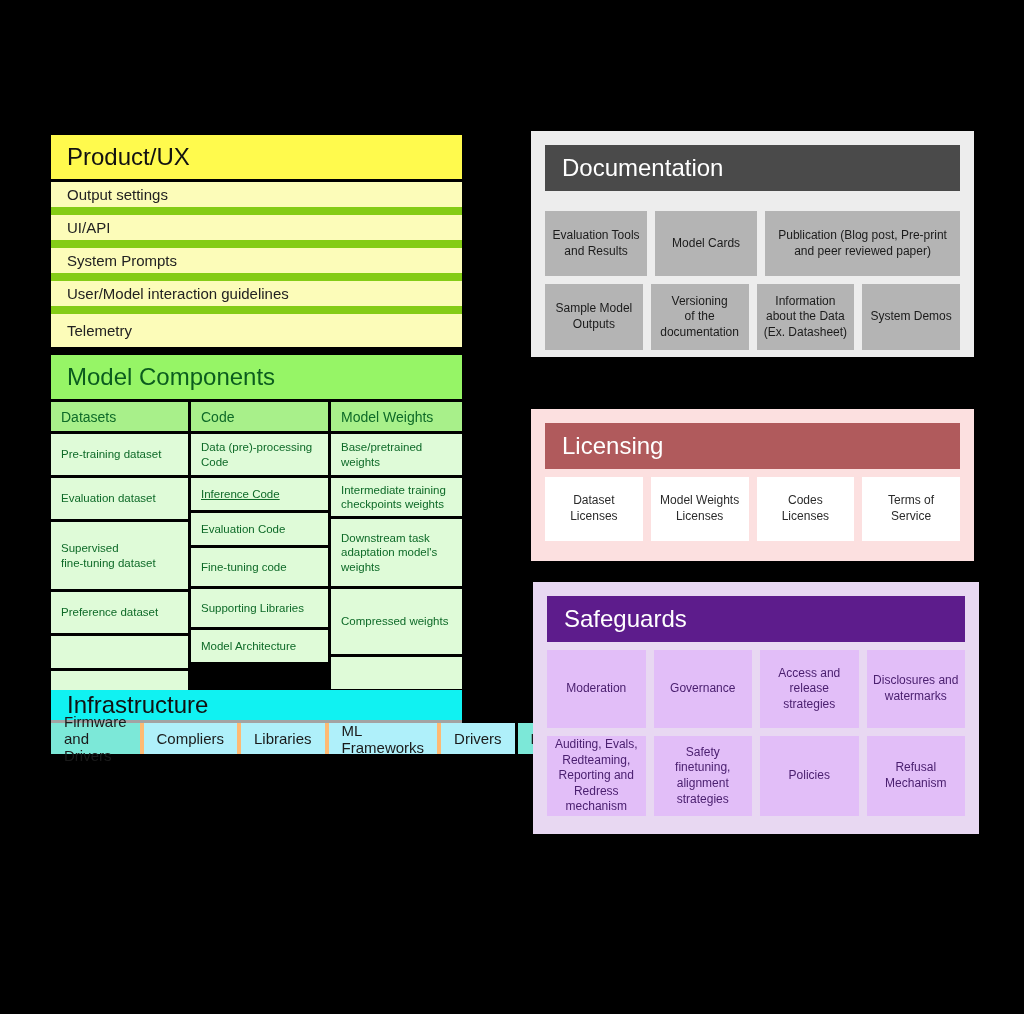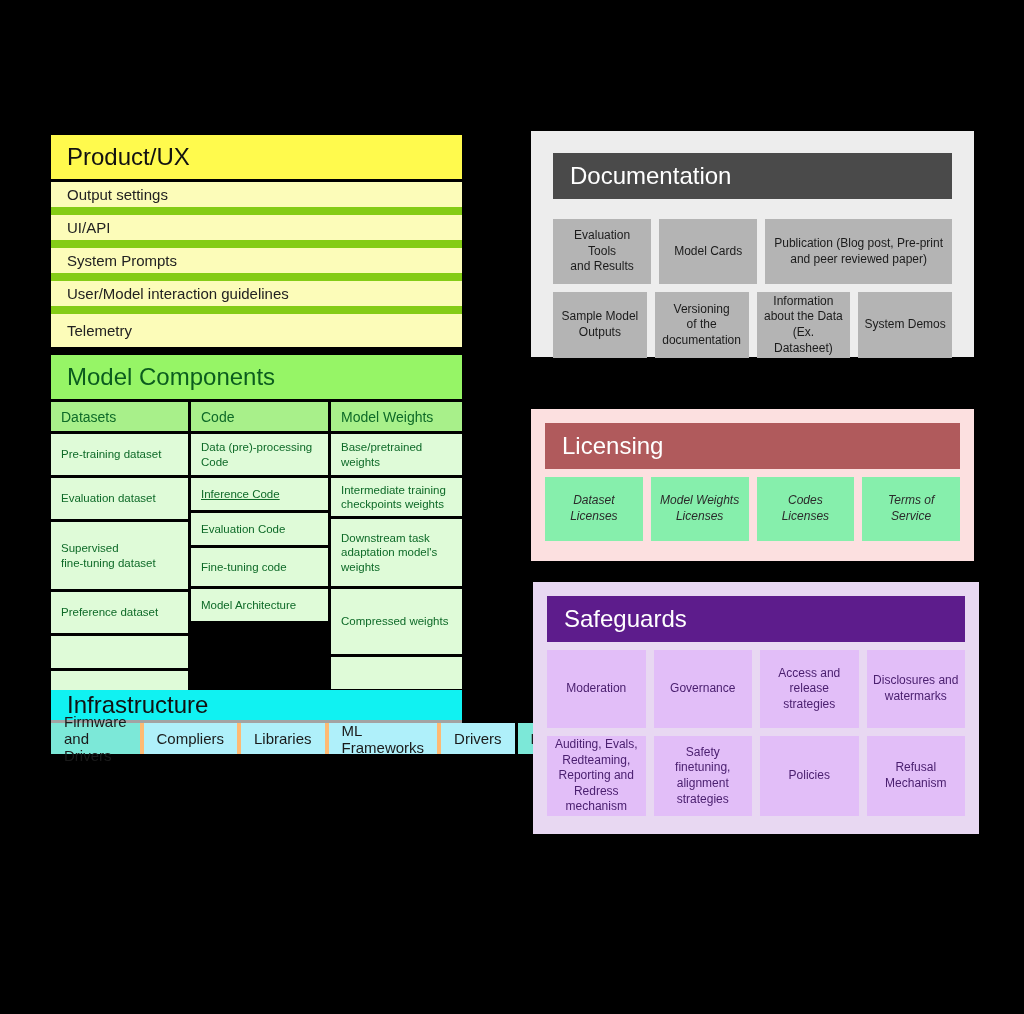--- a/index.html
+++ b/index.html
@@ -102,28 +102,28 @@
   .rrow{display:flex;box-sizing:border-box;}
   .rcell{
     display:flex;align-items:center;justify-content:center;
     text-align:center;
     font-size:12px;line-height:1.3;
     box-sizing:border-box;
     padding:4px 6px;
   }
 
   
-  #documentation{left:531px;top:131px;width:443px;height:226px;background:#EDEDED;padding:22px;}
+  #documentation{left:531px;top:131px;width:443px;height:226px;background:#EDEDED;padding:14px;}
   #documentation .rpanel-title{background:#4A4A4A;}
   #documentation .rcell{background:#B4B4B4;color:#1B1B1B;}
 
   
   #licensing{left:531px;top:409px;width:443px;height:152px;background:#FCE0E0;padding:14px;}
   #licensing .rpanel-title{background:#B05A5C;}
-  #licensing .rcell{background:#86efac;color:#2B2B2B;font-style:italic;}
+  #licensing .rcell{background:#ffffff;color:#2B2B2B;}
 
   
   #safeguards{left:533px;top:582px;width:446px;height:252px;background:#E8D8F2;padding:14px;}
   #safeguards .rpanel-title{background:#5D1C8C;}
   #safeguards .rcell{background:#E2BEF8;color:#4B2070;}
 </style>
 </head>
 <body>
 
 <div class="canvas">
@@ -150,20 +150,21 @@
           <div class="mc-c" style="height: 41px;">Preference dataset</div>
           <div class="mc-c empty" style="height: 32px;"></div>
           <div class="mc-c empty" style="height: 32px;"></div>
         </div>
         <div class="mc-col c2">
           <div class="mc-h">Code</div>
           <div class="mc-c" style="height: 41px;">Data (pre)-processing<br>Code</div>
           <div class="mc-c" style="height: 32px; text-decoration: underline;">Inference Code</div>
           <div class="mc-c" style="height: 32px;">Evaluation Code</div>
           <div class="mc-c" style="height: 38px;">Fine-tuning code</div>
+          <div class="mc-c" style="height: 38px;">Supporting Libraries</div>
           <div class="mc-c" style="height: 32px;">Model Architecture</div>
         </div>
         <div class="mc-col c3">
           <div class="mc-h">Model Weights</div>
           <div class="mc-c" style="height: 41px;">Base/pretrained<br>weights</div>
           <div class="mc-c" style="height: 38px;">Intermediate training<br>checkpoints weights</div>
           <div class="mc-c" style="height: 67px;">Downstream task<br>adaptation model's<br>weights</div>
           <div class="mc-c" style="height: 65px;">Compressed weights</div>
           <div class="mc-c empty" style="height: 32px;"></div>
         </div>

